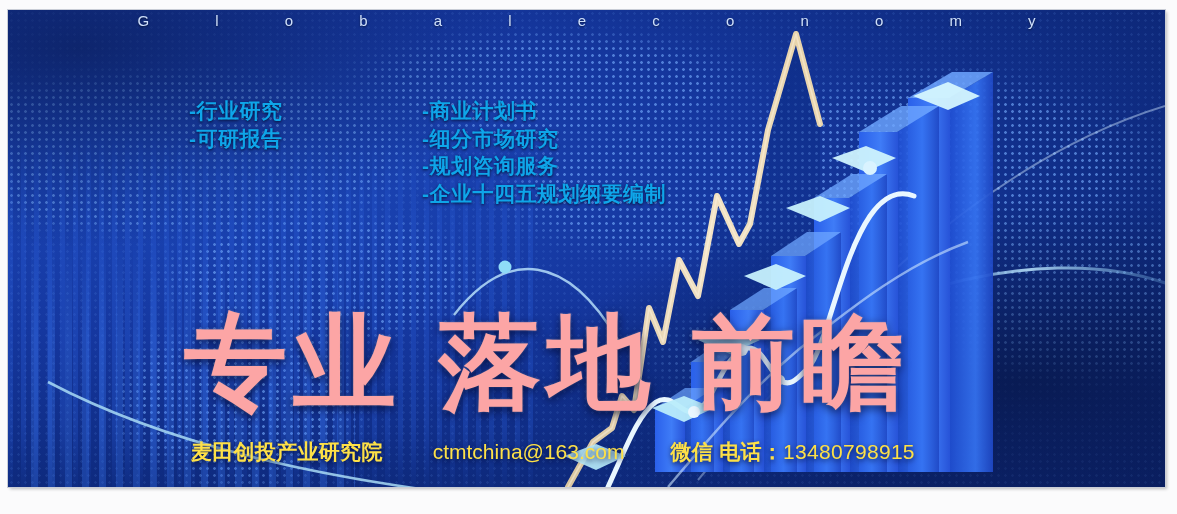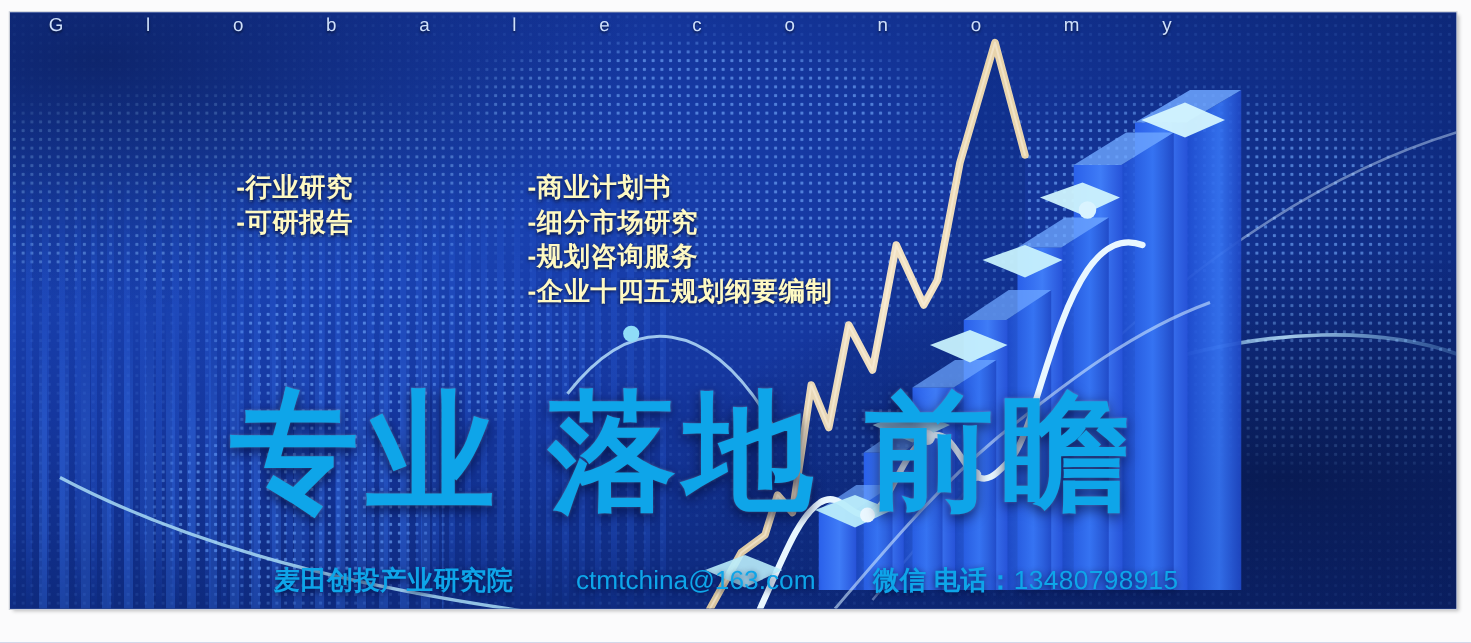--- a/index.html
+++ b/index.html
@@ -64,41 +64,41 @@
   .city2{position:absolute;left:2%;bottom:0;width:28%;height:52%;opacity:.5;
     background:repeating-linear-gradient(90deg,
        rgba(60,120,240,.6) 0 7px, rgba(0,0,0,0) 7px 17px);
     -webkit-mask-image:linear-gradient(180deg, rgba(0,0,0,0) 0%, #000 40%, #000 100%);
     mask-image:linear-gradient(180deg, rgba(0,0,0,0) 0%, #000 40%, #000 100%);
   }
 
   svg.layer{position:absolute;inset:0;width:100%;height:100%;display:block;}
 
   
-  #globaltext{position:absolute;top:2px;left:0;width:100%;text-align:left;
+  #globaltext{position:absolute;top:2px;left:0;width:100%;text-align:center;
      color:#cfe0fb;font-size:15px;letter-spacing:31px;text-indent:31px;
      font-weight:400;text-shadow:0 1px 2px rgba(0,0,0,.5);white-space:nowrap;}
 
-  .svc-col{position:absolute;color:#fef9c3;font-size:21px;line-height:27.5px;
+  .svc-col{position:absolute;color:#0ea5e9;font-size:21px;line-height:27.5px;
      font-weight:700;letter-spacing:.5px;
-     text-shadow:0 1px 3px rgba(0,0,20,.75);white-space:nowrap;margin-top:40px;}
+     text-shadow:0 1px 3px rgba(0,0,20,.75);white-space:nowrap;}
   #svc-left{left:181px;top:87px;}
   #svc-right{left:414px;top:87px;}
   .svc-col div{height:27.5px;}
 
   #headline{position:absolute;left:176px;top:298px;
-     color:#0ea5e9;font-size:103px;line-height:108px;font-weight:700;
+     color:#fca5a5;font-size:103px;line-height:108px;font-weight:700;
      letter-spacing:6px;white-space:nowrap;
      font-family:"DejaVu Sans","Liberation Sans",sans-serif;
      text-shadow:0 3px 10px rgba(0,10,50,.75), 0 0 2px rgba(255,255,255,.45);}
   #headline .gap{display:inline-block;width:36px;}
 
-  #footer{position:absolute;left:183px;top:440px;
-     color:#0ea5e9;font-size:21px;font-weight:700;white-space:nowrap;
-     letter-spacing:.3px;text-shadow:0 2px 5px rgba(0,10,50,.8);margin-left:28px;}
+  #footer{position:absolute;left:183px;top:428px;
+     color:#fde047;font-size:21px;font-weight:700;white-space:nowrap;
+     letter-spacing:.3px;text-shadow:0 2px 5px rgba(0,10,50,.8);}
   #footer .sp1{display:inline-block;width:50px;}
   #footer .sp2{display:inline-block;width:46px;}
   #footer .mail{font-weight:400;letter-spacing:0px;}
   #footer .phone{font-weight:400;}
 </style>
 </head>
 <body>
 
 <div id="frame">
 

